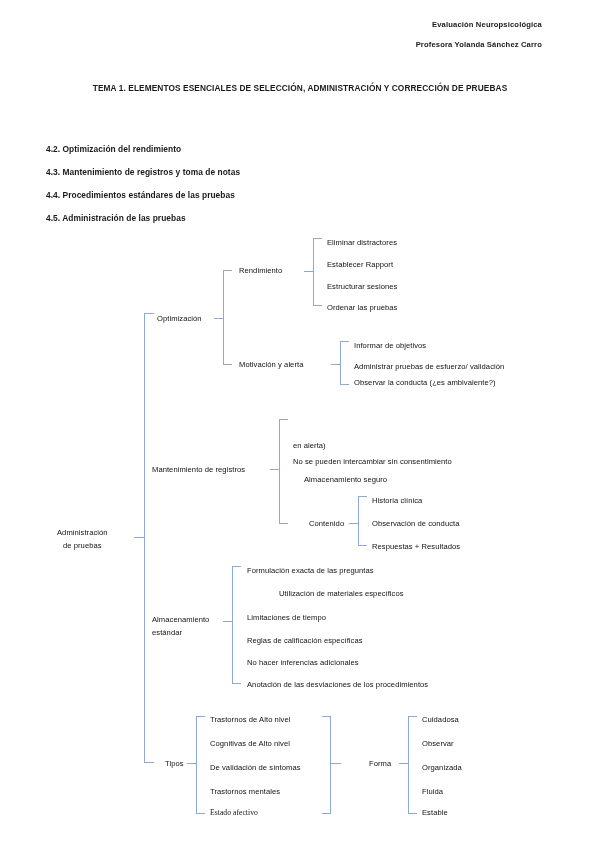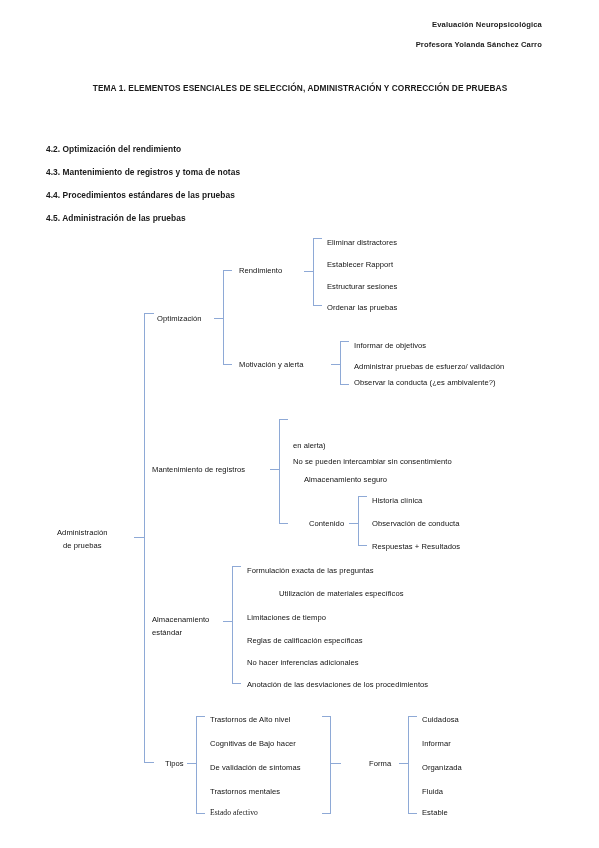--- a/index.html
+++ b/index.html
@@ -105,31 +105,31 @@
     <div class="node" style="left:247px;top:588px;padding-left:32px;">Utilización de materiales específicos</div>
     <div class="node" style="left:247px;top:612px;">Limitaciones de tiempo</div>
     <div class="node" style="left:247px;top:635px;">Reglas de calificación específicas</div>
     <div class="node" style="left:247px;top:657px;">No hacer inferencias adicionales</div>
     <div class="node" style="left:247px;top:679px;">Anotación de las desviaciones de los procedimientos</div>
 
     <div class="node" style="left:165px;top:758px;">Tipos</div>
     <div class="br br-open" style="left:196px;top:716px;width:9px;height:98px;"></div>
     <div class="hline" style="left:187px;top:763px;width:9px;"></div>
     <div class="node" style="left:210px;top:714px;">Trastornos de Alto nivel</div>
-    <div class="node" style="left:210px;top:738px;">Cognitivas de Bajo hacer</div>
+    <div class="node" style="left:210px;top:738px;">Cognitivas de Alto nivel</div>
     <div class="node" style="left:210px;top:762px;">De validación de síntomas</div>
     <div class="node" style="left:210px;top:786px;">Trastornos mentales</div>
     <div class="node" style="left:210px;top:807px;font-family:Liberation Serif, serif;">Estado afectivo</div>
 
     <div class="br br-close" style="left:322px;top:716px;width:9px;height:98px;"></div>
     <div class="hline" style="left:331px;top:763px;width:10px;"></div>
 
     <div class="node" style="left:369px;top:758px;">Forma</div>
     <div class="br br-open" style="left:408px;top:716px;width:9px;height:98px;"></div>
     <div class="hline" style="left:399px;top:763px;width:9px;"></div>
     <div class="node" style="left:422px;top:714px;">Cuidadosa</div>
-    <div class="node" style="left:422px;top:738px;">Informar</div>
+    <div class="node" style="left:422px;top:738px;">Observar</div>
     <div class="node" style="left:422px;top:762px;">Organizada</div>
     <div class="node" style="left:422px;top:786px;">Fluida</div>
     <div class="node" style="left:422px;top:807px;">Estable</div>
 
   </div>
 </div>
 
 </body></html>

